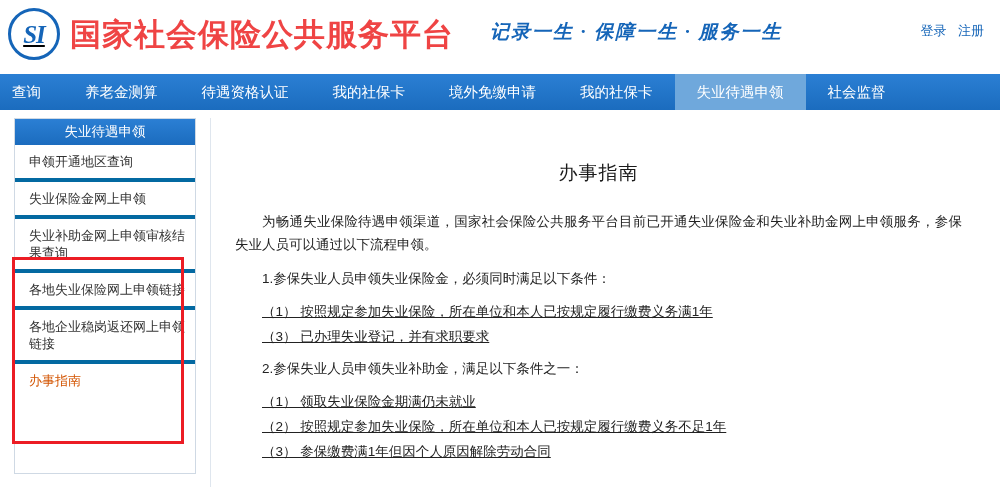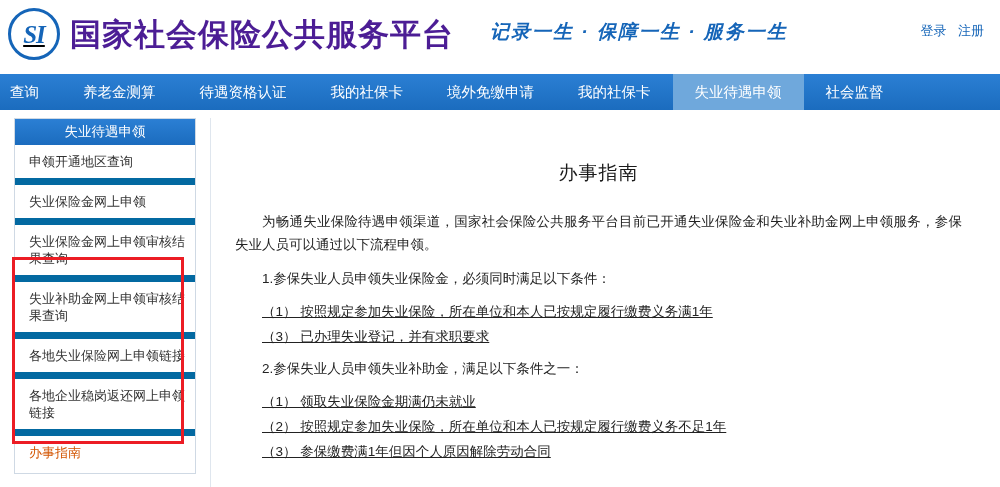--- a/index.html
+++ b/index.html
@@ -37,26 +37,26 @@
     font-weight: bold;
     font-style: italic;
     letter-spacing: -1px;
     line-height: 1;
   }
   .site-title {
     position: absolute; left: 70px; top: 14px;
     font-family: "Liberation Serif", serif;
     font-size: 31px;
     font-weight: bold;
-    color: #4c1d95;
+    color: #ef4444;
     letter-spacing: 1px;
   }
   .slogan {
     position: absolute; left: 490px; top: 19px;
-    font-family: Liberation Sans, sans-serif;
+    font-family: Liberation Serif, serif;
     font-size: 19px;
     font-style: italic;
     font-weight: bold;
     color: #1565b8;
     letter-spacing: 2px;
   }
   .auth-links {
     position: absolute; right: 16px; top: 22px;
     font-size: 13px;
     color: #1565b8;
@@ -78,21 +78,21 @@
     flex: 0 0 auto;
     color: #ffffff;
     font-size: 14.5px;
     display: flex;
     align-items: center;
     justify-content: center;
     padding: 0 22px;
     white-space: nowrap;
     cursor: pointer;
   }
-  .nav-item.partial-left { padding-left: 4px; margin-left: 6px; }
+  .nav-item.partial-left { padding-left: 12px; }
   .nav-item.active {
     background: #6fa8dc;
   }
 
   
   .content {
     position: relative;
     display: flex;
     height: 377px;
   }
@@ -110,21 +110,21 @@
     color: #fff;
     font-size: 13.5px;
     display: flex; align-items: center; justify-content: center;
   }
   .side-list { list-style: none; margin: 0; padding: 0; }
   .side-list li {
     font-size: 13px;
     color: #333;
     padding: 8px 10px 8px 14px;
     line-height: 17px;
-    border-bottom: 7px solid #0369a1;
+    border-bottom: 4px solid #0369a1;
     cursor: pointer;
   }
   .side-list li.current {
     color: #d35400;
   }
   .side-list li:last-child { border-bottom: none; }
 
   
   .red-box {
     position: absolute;
@@ -201,21 +201,20 @@
     <div class="nav-item">社会监督</div>
   </div>
 
   <div class="content">
 
     <div class="sidebar">
       <div class="sidebar-title">失业待遇申领</div>
       <ul class="side-list">
         <li>申领开通地区查询</li>
         <li>失业保险金网上申领</li>
-        <li>失业保险金网上申领审核结果查询</li>
         <li>失业补助金网上申领审核结果查询</li>
         <li>各地失业保险网上申领链接</li>
         <li>各地企业稳岗返还网上申领链接</li>
         <li class="current">办事指南</li>
       </ul>
     </div>
 
     <div class="red-box"></div>
 
     <div class="main">

